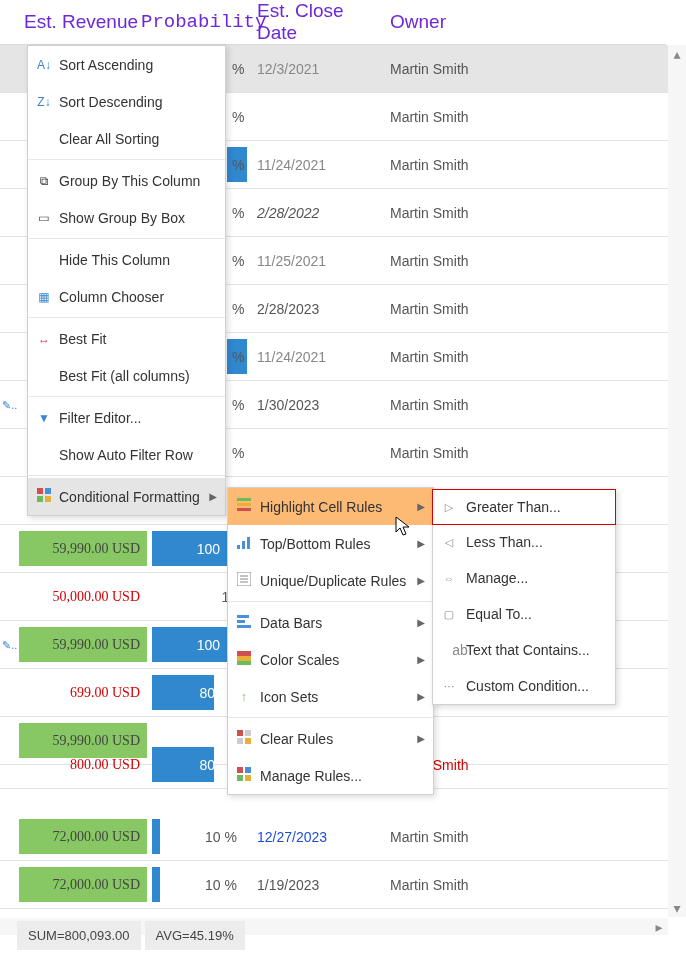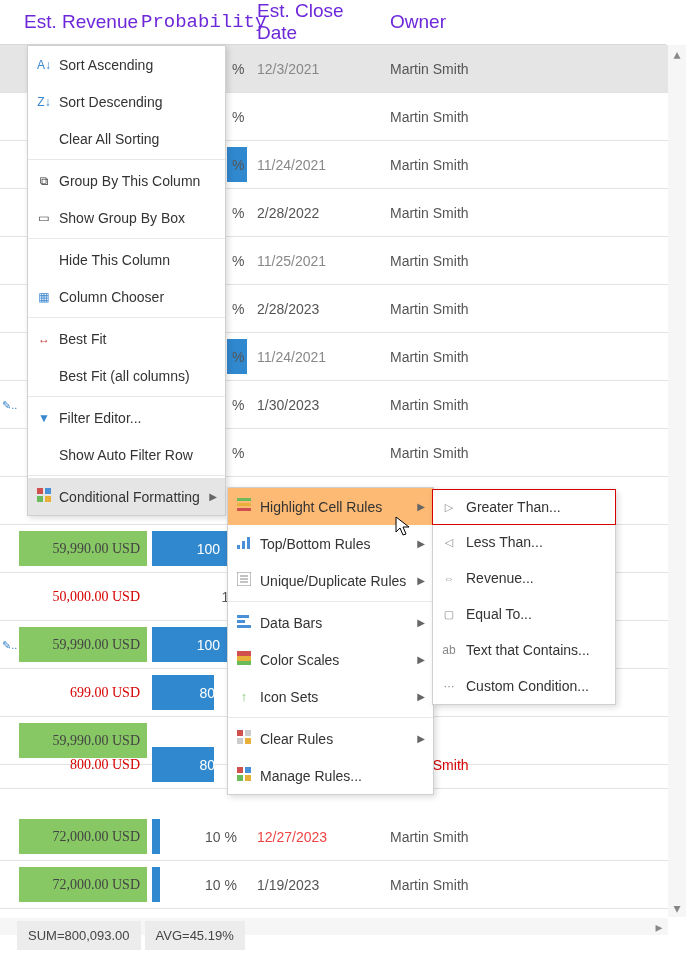--- a/index.html
+++ b/index.html
@@ -97,21 +97,21 @@
       <div class="owner">Martin Smith</div>
     </div>
     <div class="row" style="top: 96px;">
       <div class="prob-bg blue-bg" style="left: 227px; width: 20px;"></div>
       <div style="position: absolute; left: 232px; top: 0px; bottom: 0px; display: flex; align-items: center; color: rgb(85, 85, 85);">%</div>
       <div class="close-date">11/24/2021</div>
       <div class="owner">Martin Smith</div>
     </div>
     <div class="row" style="top: 144px;">
       <div style="position: absolute; left: 232px; top: 0px; bottom: 0px; display: flex; align-items: center; color: rgb(85, 85, 85);">%</div>
-      <div class="close-date" style="color: rgb(85, 85, 85);">2/28/2022</div>
+      <div class="close-date" style="color: rgb(85, 85, 85); font-style: italic;">2/28/2022</div>
       <div class="owner">Martin Smith</div>
     </div>
     <div class="row" style="top: 192px;">
       <div style="position: absolute; left: 232px; top: 0px; bottom: 0px; display: flex; align-items: center; color: rgb(85, 85, 85);">%</div>
       <div class="close-date">11/25/2021</div>
       <div class="owner">Martin Smith</div>
     </div>
     <div class="row" style="top: 240px;">
       <div style="position: absolute; left: 232px; top: 0px; bottom: 0px; display: flex; align-items: center; color: rgb(85, 85, 85);">%</div>
       <div class="close-date" style="color: rgb(85, 85, 85);">2/28/2023</div>
@@ -167,21 +167,21 @@
       <div class="prob-text prob-white red" style="width: 73px;">80</div>
       <div style="position: absolute; left: 232px; top: 0px; bottom: 0px; display: flex; align-items: center; color: rgb(214, 0, 0);">%</div>
       <div class="close-date red">3/3/2022</div>
       <div class="owner red">Martin Smith</div>
     </div>
     <div class="row" style="top: 768px;">
       <div class="rev-bg green-bg" style="width: 128px;"></div>
       <div class="rev-text">72,000.00 USD</div>
       <div class="prob-bg blue-bg" style="width: 8px;"></div>
       <div class="prob-text">10 %</div>
-      <div class="close-date" style="color: #ef4444;">12/27/2023</div>
+      <div class="close-date" style="color: #1d4ed8;">12/27/2023</div>
       <div class="owner">Martin Smith</div>
     </div>
     <div class="row" style="top: 816px;">
       <div class="rev-bg green-bg" style="width: 128px;"></div>
       <div class="rev-text">72,000.00 USD</div>
       <div class="prob-bg blue-bg" style="width: 8px;"></div>
       <div class="prob-text">10 %</div>
       <div class="close-date" style="color: rgb(85, 85, 85);">1/19/2023</div>
       <div class="owner">Martin Smith</div>
     </div>
@@ -345,28 +345,28 @@
   <div class="mi hl">
       <span class="ico">▷</span>
       <span>Greater Than...</span>
     </div>
   <div class="mi">
       <span class="ico">◁</span>
       <span>Less Than...</span>
     </div>
   <div class="mi">
       <span class="ico">⇔</span>
-      <span>Revenue...</span>
+      <span>Manage...</span>
     </div>
   <div class="mi">
       <span class="ico">▢</span>
       <span>Equal To...</span>
     </div>
   <div class="mi">
-      <span class="ico" style="font-size:12px;">ab</span>
+      <span class="ico" style="font-size:14px;margin-left:11px;">ab</span>
       <span>Text that Contains...</span>
     </div>
   <div class="mi">
       <span class="ico">⋯</span>
       <span>Custom Condition...</span>
     </div>
 </div>
 
 <div class="cursor">
   <svg viewBox="0 0 16 22">

